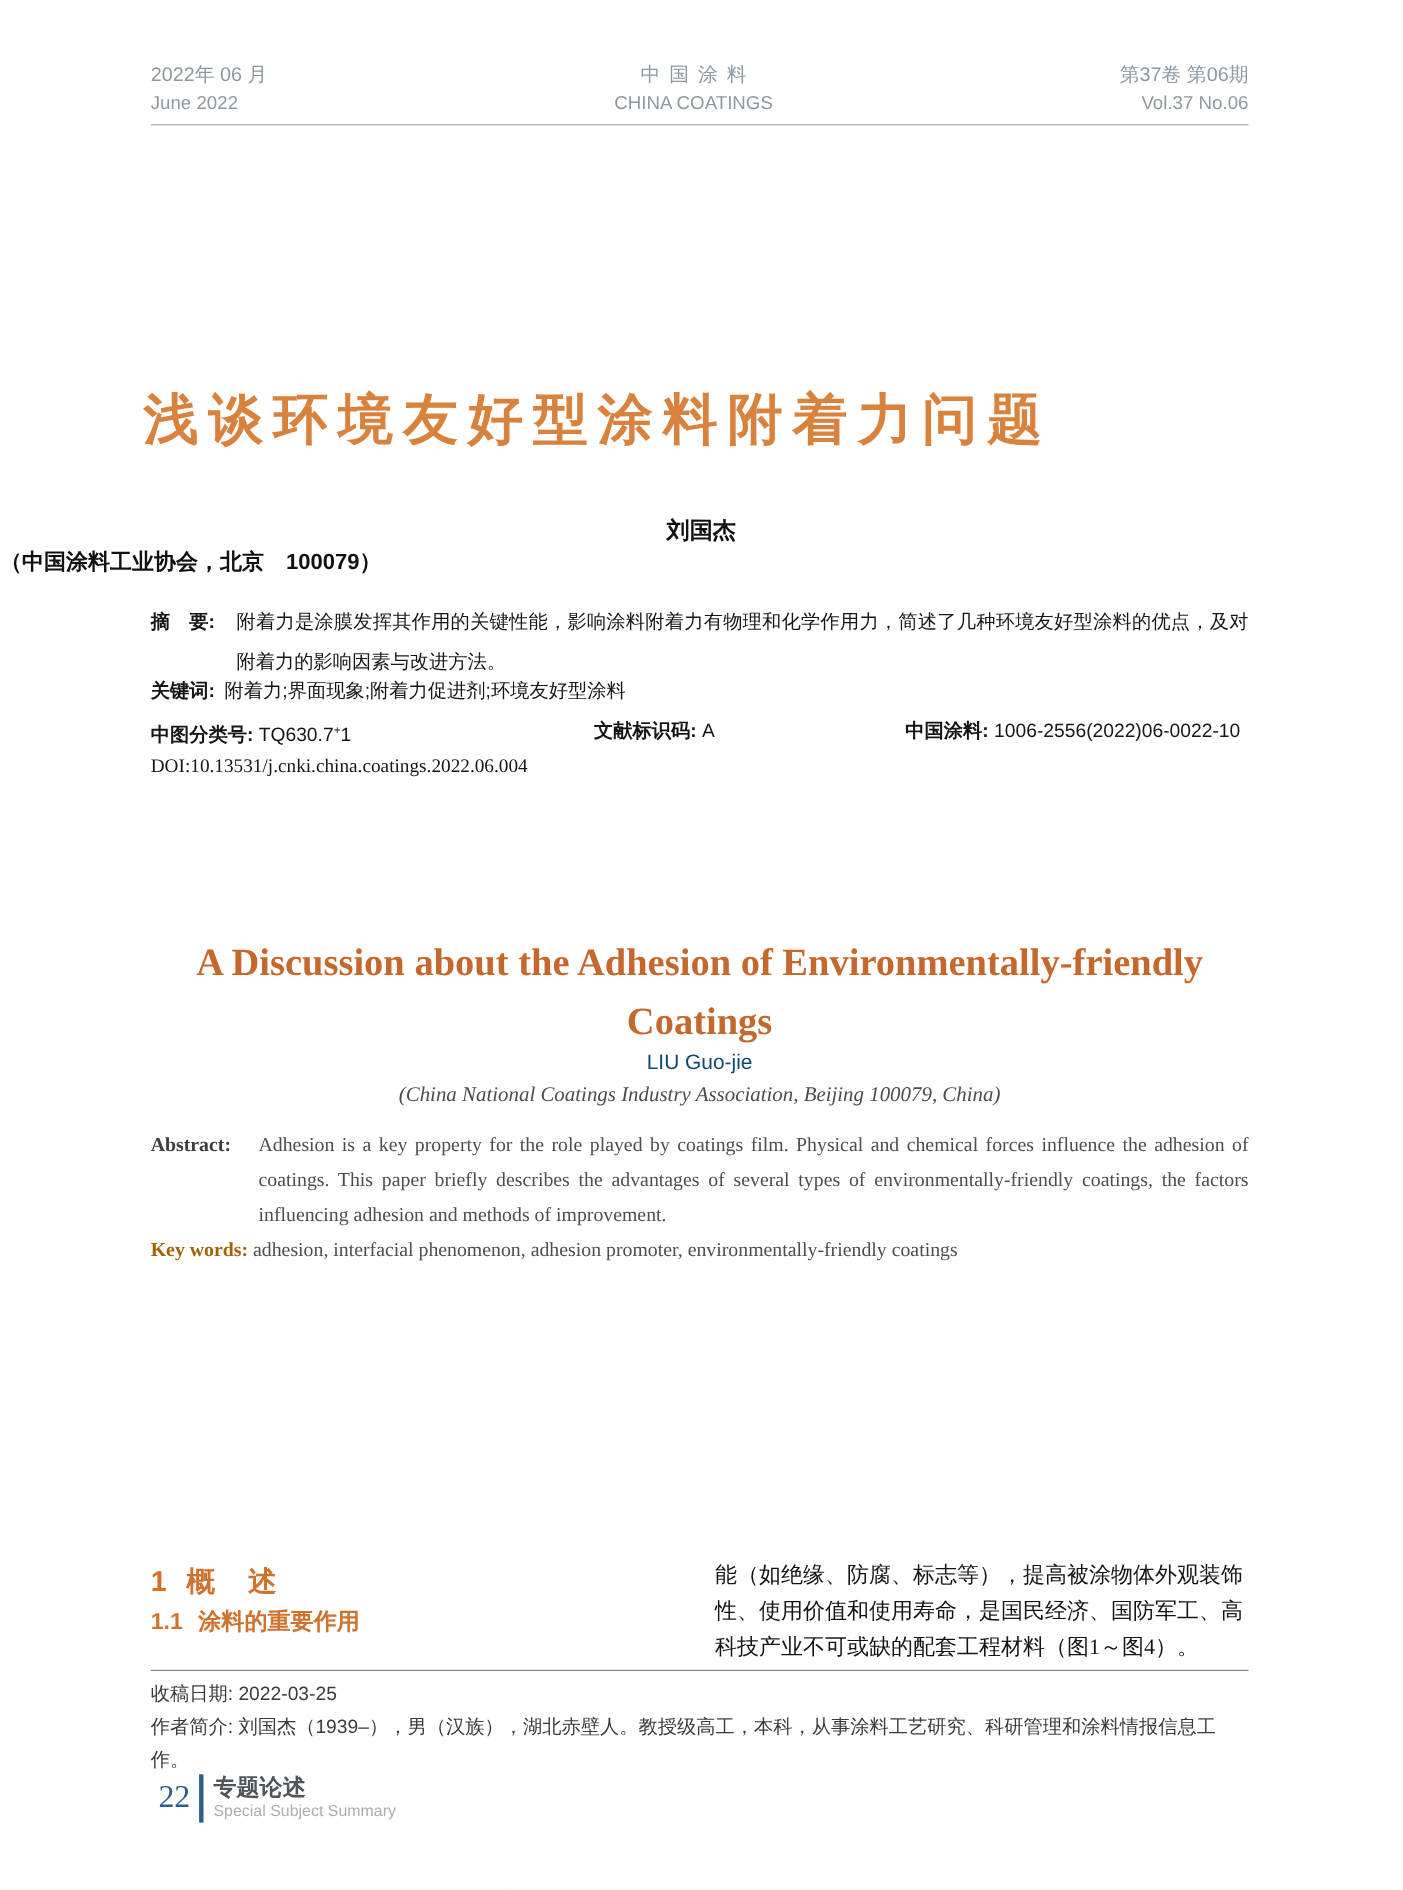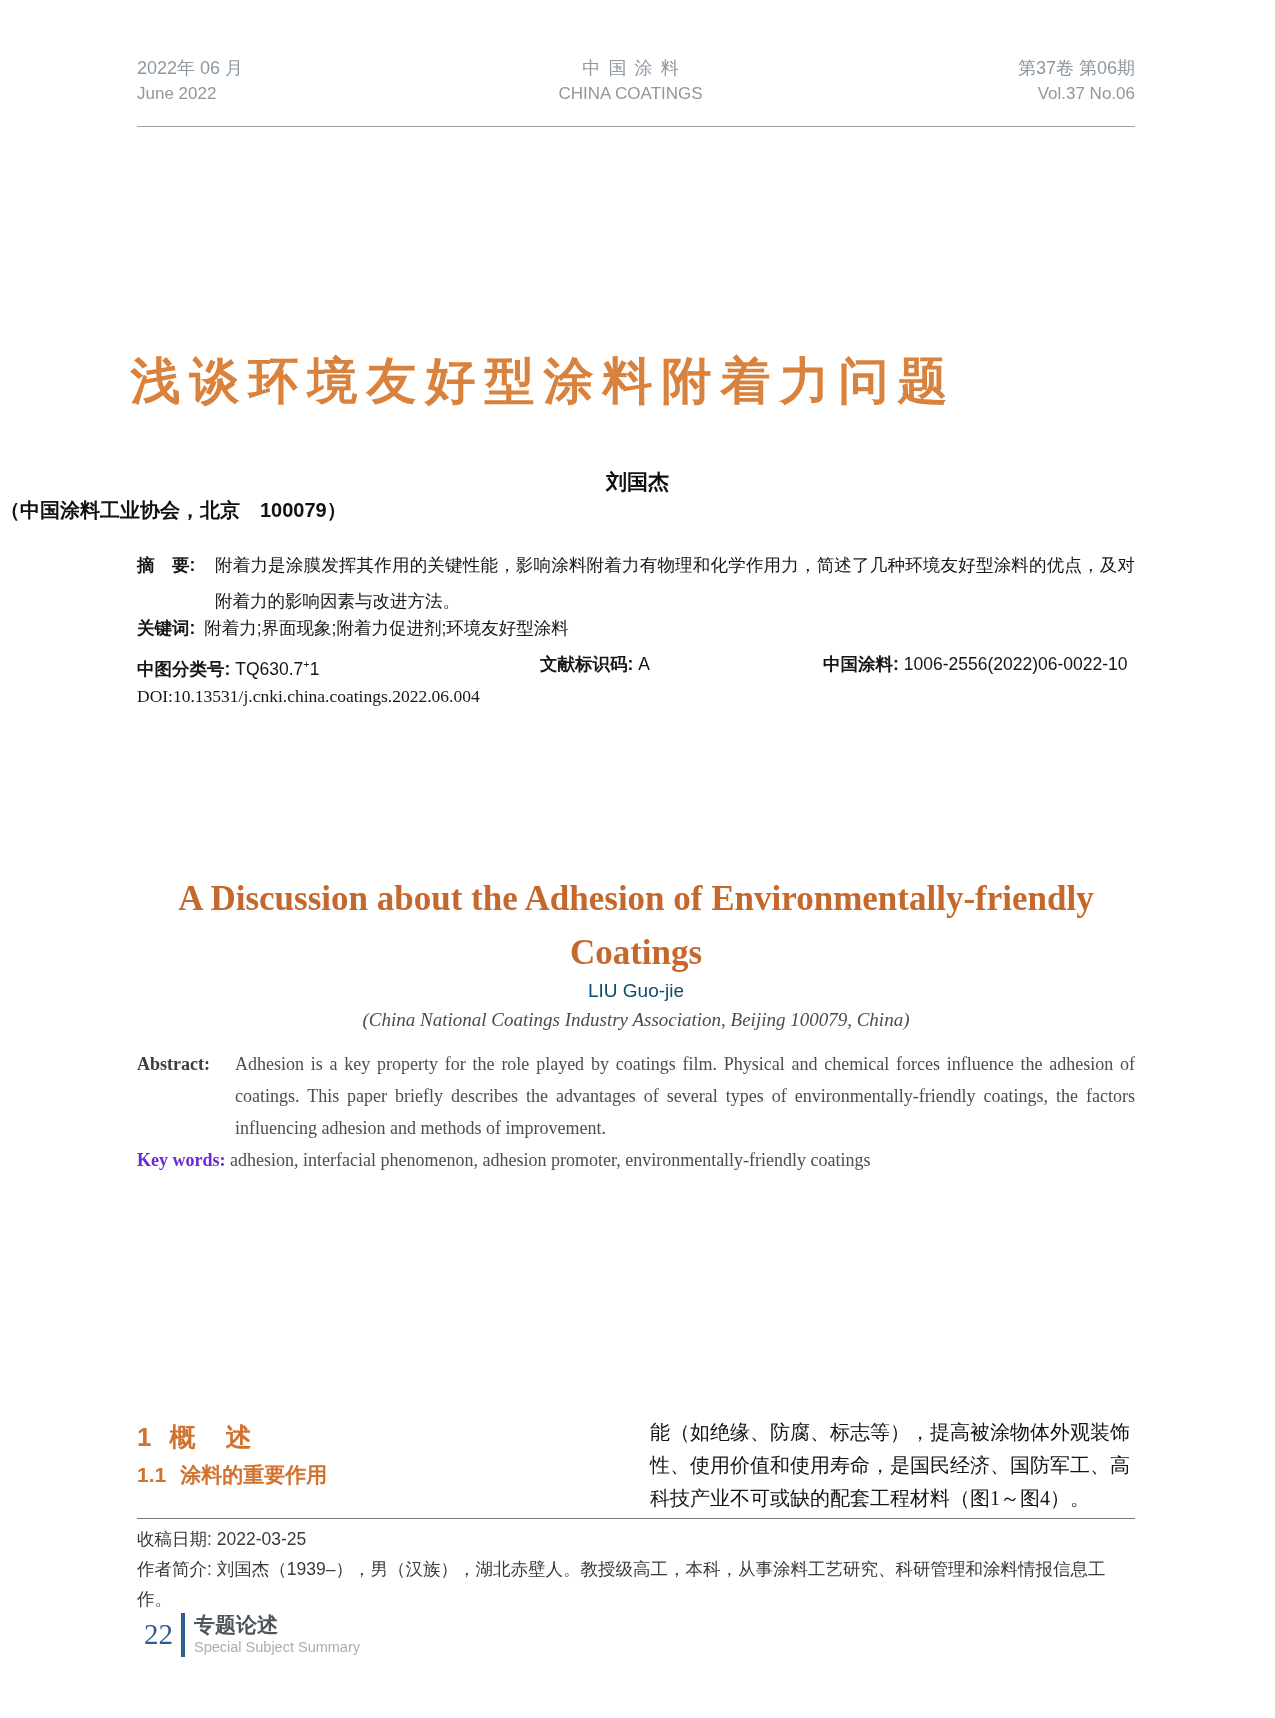--- a/index.html
+++ b/index.html
@@ -19,21 +19,21 @@
     font-family:"Liberation Sans","DejaVu Sans",sans-serif;
     color:#1c1c1c;
     overflow:hidden;
   }
   
   .jheader{
     position:absolute;top:56px;left:137px;width:998px;
     display:flex;justify-content:space-between;
     color:var(--header-gray);
     border-bottom:1.5px solid #9aa4ac;
-    padding-bottom:20px;
+    padding-bottom:7px;
   }
   .jheader .cell{line-height:25px;font-size:18px;}
   .jheader .cell .en{font-size:17px;}
   .jheader .left{text-align:left;}
   .jheader .center{text-align:center;}
   .jheader .center .cn{letter-spacing:0.45em;margin-right:-0.45em;}
   .jheader .right{text-align:right;}
   
   .cn-title{
     position:absolute;top:348px;left:0;width:1087px;
@@ -56,33 +56,32 @@
   .clcrow .i2{left:403px;}
   .clcrow .i3{left:686px;}
   .clcrow sup{font-size:0.62em;vertical-align:super;}
   .doi{margin-top:4px !important;font-family:"Liberation Serif","DejaVu Serif",serif;font-size:17.5px;line-height:26px;}
   
   .en-block{position:absolute;top:848px;left:137px;width:998px;text-align:center;}
   .en-title{
     font-family:"Liberation Serif","DejaVu Serif",serif;
     font-weight:bold;font-size:35px;line-height:54px;
     color:var(--en-title-orange);
-    margin-top:24px;
   }
   .en-author{margin-top:0;font-size:19px;color:#0c4a6e;}
   .en-affil{margin-top:4px;font-family:"Liberation Serif","DejaVu Serif",serif;font-style:italic;font-size:19px;color:#4c4c4c;line-height:27px;}
   .en-abs{
     margin-top:15px;text-align:left;
     font-family:"Liberation Serif","DejaVu Serif",serif;
     font-size:18px;color:#4d4d4d;
   }
   .en-abs .hang2{position:relative;padding-left:98px;line-height:32px;text-align:justify;margin:0;}
   .en-abs .hang2 .lbl{position:absolute;left:0;top:0;font-weight:bold;color:#3c3c3c;}
   .en-abs .kwrow{margin:0;line-height:32px;text-align:left;}
-  .en-abs .kwrow .lbl{font-weight:bold;color:#6d28d9;}
+  .en-abs .kwrow .lbl{font-weight:bold;color:#a16207;}
   
   .col-left{position:absolute;top:1420px;left:137px;width:462px;}
   .col-left h2{
     margin:0;font-size:26px;line-height:34px;font-weight:bold;
     color:var(--heading-orange);letter-spacing:2px;
   }
   .col-left h2 .num{margin-right:18px;letter-spacing:0;}
   .col-left h3{margin:6px 0 0 0;font-size:21px;line-height:30px;font-weight:bold;color:var(--heading-orange);}
   .col-left h3 .num{margin-right:14px;}
   .col-left p{

